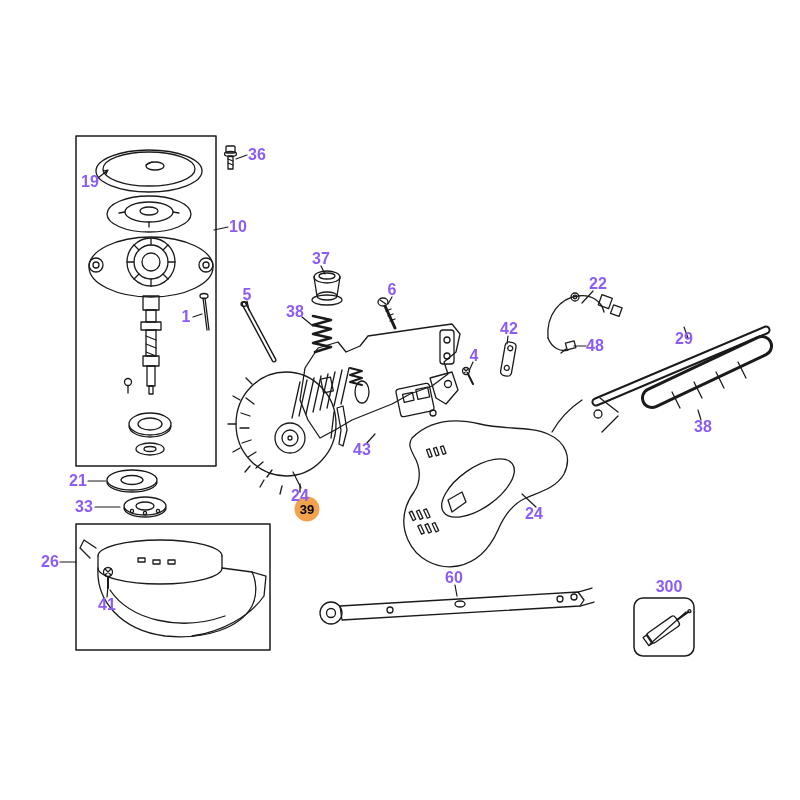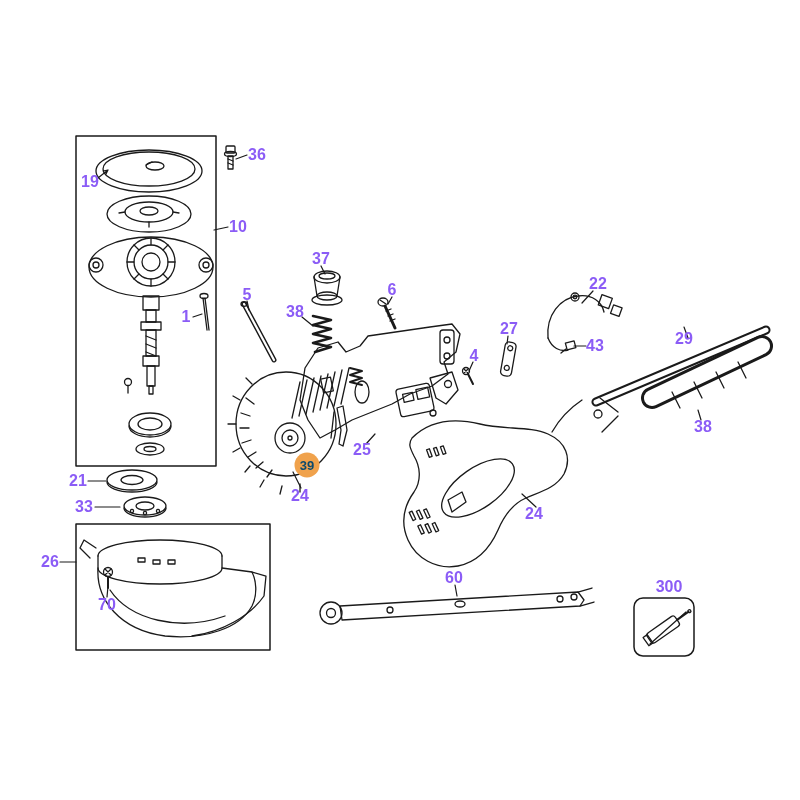--- a/index.html
+++ b/index.html
@@ -2,21 +2,21 @@
 <html><head>
 <meta charset="utf-8">
 <style>
   html,body{margin:0;padding:0;background:#ffffff;}
   #stage{position:relative;width:800px;height:800px;background:#ffffff;overflow:hidden;
          font-family:"Liberation Sans", sans-serif;}
   #art{position:absolute;left:0;top:0;}
   .plabel{position:absolute;transform:translate(-50%,-50%);font-size:16px;font-weight:bold;
           color:#8b5cf6;line-height:1;white-space:nowrap;cursor:pointer;}
   .pbadge{width:25px;height:25px;border-radius:50%;background:#F0A24C;display:flex;
-          align-items:center;justify-content:center;color:#0c4a6e;}
+          align-items:center;justify-content:center;color:#000000;margin-top:44px;}
   svg *{vector-effect:non-scaling-stroke;}
 </style>
 </head>
 <body>
 
 <div id="stage">
 
 <svg id="art" width="800" height="800" viewBox="0 0 800 800" fill="none" stroke="#1a1a1a" stroke-width="1.3" stroke-linecap="round" stroke-linejoin="round">
 
   <g>
@@ -285,29 +285,29 @@
 
   <div class="plabel" style="left:257px;top:155px">36</div>
   <div class="plabel" style="left:90px;top:182px">19</div>
   <div class="plabel" style="left:238px;top:227px">10</div>
   <div class="plabel" style="left:247px;top:295px">5</div>
   <div class="plabel" style="left:186px;top:317px">1</div>
   <div class="plabel" style="left:321px;top:259px">37</div>
   <div class="plabel" style="left:295px;top:312px">38</div>
   <div class="plabel" style="left:392px;top:290px">6</div>
   <div class="plabel" style="left:598px;top:284px">22</div>
-  <div class="plabel" style="left:595px;top:346px">43</div>
-  <div class="plabel" style="left:509px;top:329px">27</div>
+  <div class="plabel" style="left:595px;top:346px">48</div>
+  <div class="plabel" style="left:509px;top:329px">42</div>
   <div class="plabel" style="left:684px;top:339px">29</div>
   <div class="plabel" style="left:703px;top:427px">38</div>
   <div class="plabel" style="left:474px;top:356px">4</div>
-  <div class="plabel" style="left:362px;top:450px">25</div>
+  <div class="plabel" style="left:362px;top:450px">43</div>
   <div class="plabel pbadge" style="left: 307px; top: 465px; font-size: 13px; background: rgb(240, 162, 76);">39</div>
   <div class="plabel" style="left:300px;top:496px">24</div>
   <div class="plabel" style="left:534px;top:514px">24</div>
   <div class="plabel" style="left:78px;top:481px">21</div>
   <div class="plabel" style="left:84px;top:507px">33</div>
   <div class="plabel" style="left:50px;top:562px">26</div>
-  <div class="plabel" style="left:107px;top:605px">70</div>
+  <div class="plabel" style="left:107px;top:605px">41</div>
   <div class="plabel" style="left:454px;top:578px">60</div>
   <div class="plabel" style="left:669px;top:587px">300</div>
 
 </div>
 
 </body></html>

